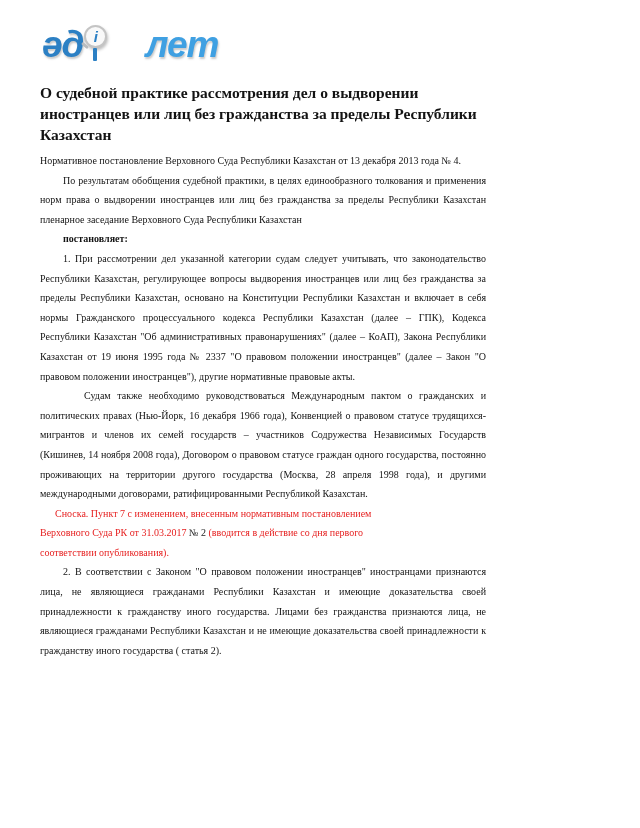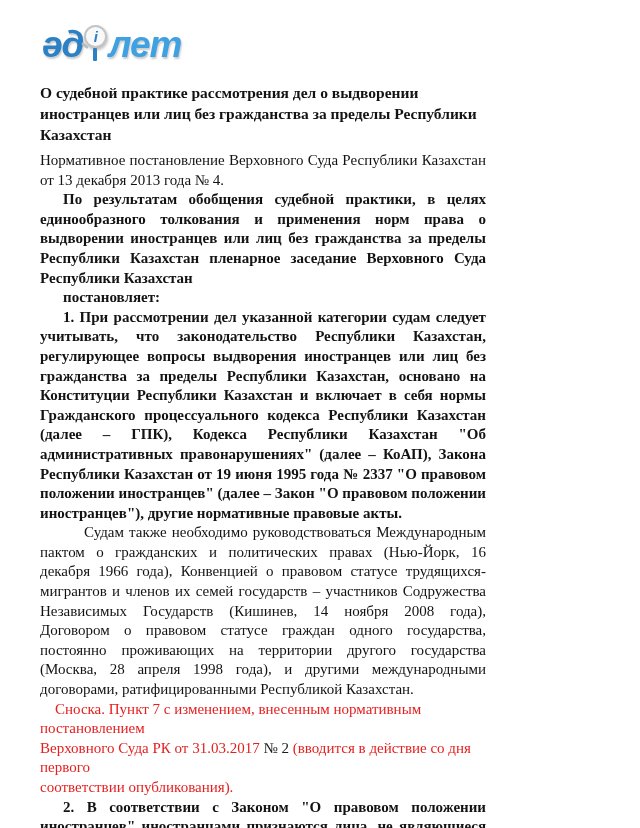--- a/index.html
+++ b/index.html
@@ -29,21 +29,21 @@
     margin: 0 0 16px 2px;
     font-family: "Liberation Sans", sans-serif;
     font-style: italic;
     font-weight: bold;
     font-size: 37px;
     line-height: 38px;
     letter-spacing: -1px;
     user-select: none;
   }
   .lg-a { color: var(--logo-blue-dark, #2c80c4); text-shadow: 1px 2px 2px rgba(100,100,100,0.35); }
-  .lg-b { color: var(--logo-blue-light, #3fa0e2); text-shadow: 1px 2px 2px rgba(100,100,100,0.35); }
+  .lg-b { color: var(--logo-blue-light, #3fa0e2); text-shadow: 1px 2px 2px rgba(100,100,100,0.35); margin-left: 37px; }
   .glass {
     position: relative;
     width: 19px;
     height: 19px;
     margin: 0 1px 16px 1px;
     border: 2px solid #c4c4c4;
     border-radius: 50%;
     background: #f9f9f9;
     box-shadow: 1px 2px 3px rgba(0,0,0,0.25);
     display: flex;
@@ -78,25 +78,25 @@
   
   .title {
     margin: 18px 0 6px 0;
     font-size: 15.5px;
     font-weight: bold;
     line-height: 21px;
     text-align: left;
   }
   #body-paragraphs p {
     margin: 0;
-    font-size: 15px;
+    font-size: 10px;
     line-height: 19.6px;
     text-align: justify;
   }
-  #body-paragraphs p.indent    { text-indent: 23px; font-weight: bold; }
+  #body-paragraphs p.indent    { text-indent: 23px; }
   #body-paragraphs p.indent-lg { text-indent: 44px; }
   #body-paragraphs p.bold      { font-weight: bold; }
   #body-paragraphs p.footnote  {
     color: var(--accent-red, #e61e1e);
     text-align: left;
     text-indent: 15px;
   }
   #body-paragraphs span.dark { color: var(--ref-dark, #1a1a1a); }
 </style>
 </head>

